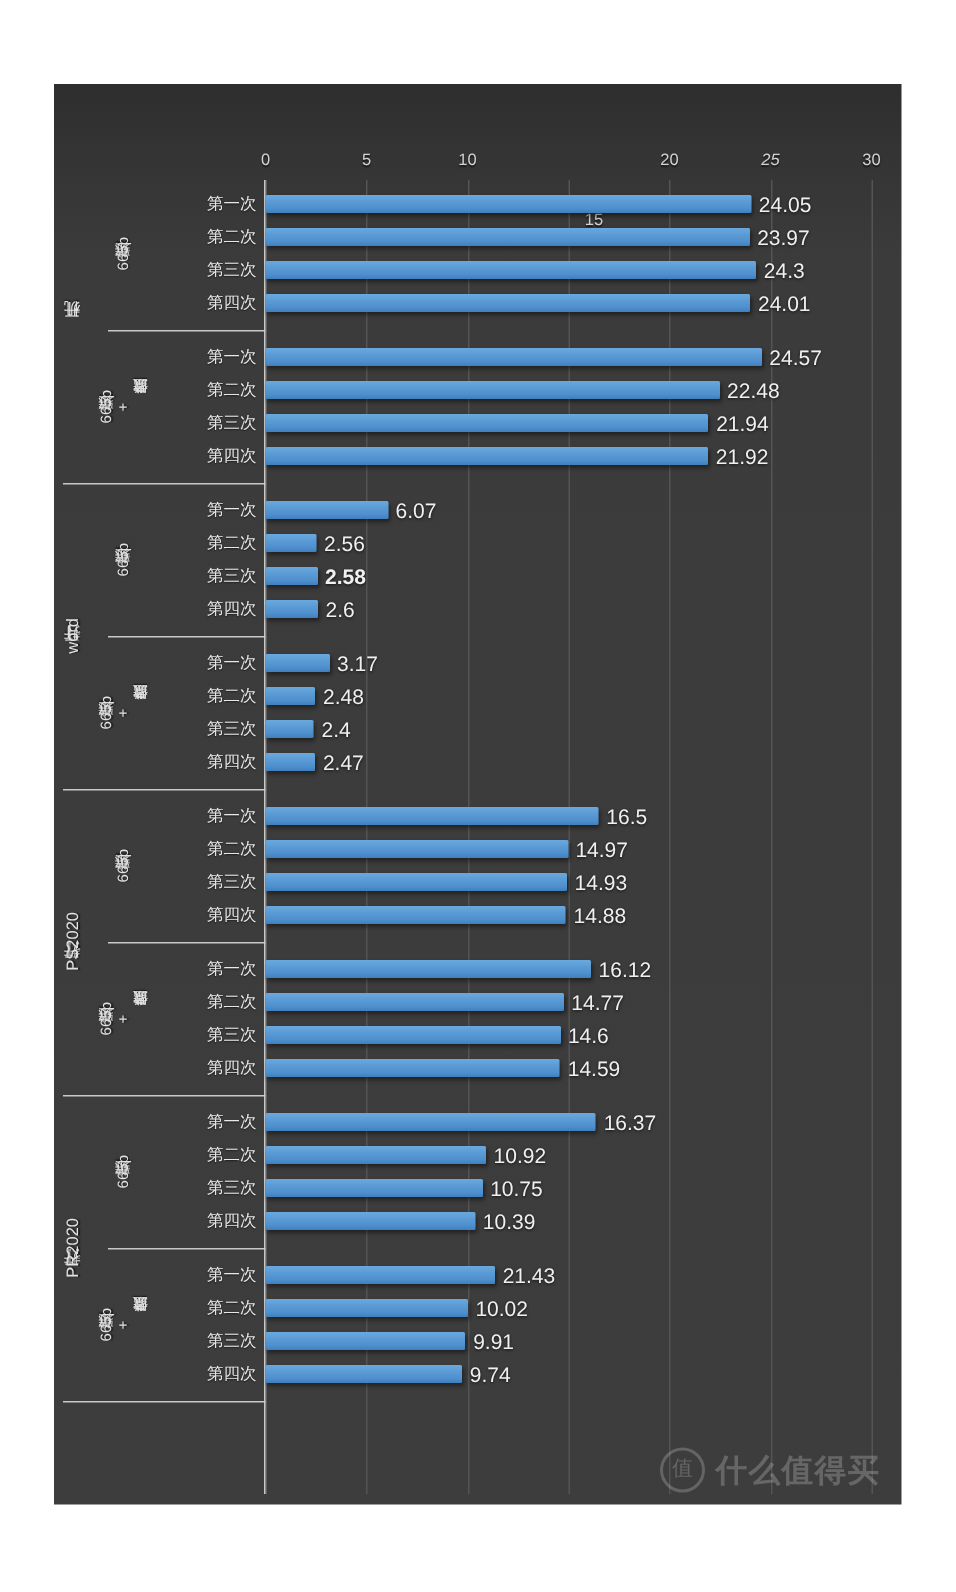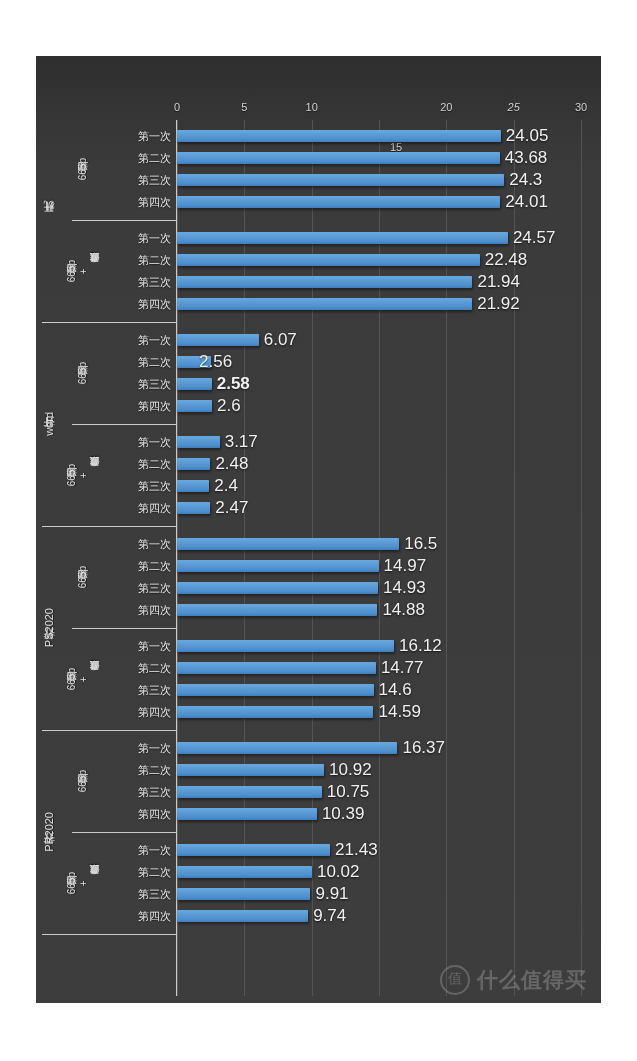--- a/index.html
+++ b/index.html
@@ -73,21 +73,21 @@
   }
 
   
   .bar{
     position:absolute;height:12px;border-radius:1px;
     background:linear-gradient(180deg,#6aa9de 0%,#5b9bd5 38%,#4e8fcd 75%,#417fbd 100%);
     box-shadow:1px 2px 3px rgba(0,0,0,.45);
   }
   .bar-value{
     position:absolute;height:14px;line-height:14px;
-    color:#f0f0f0;font-size:17px;white-space:nowrap;
+    color:#f0f0f0;font-size:14px;white-space:nowrap;
     text-shadow:0 1px 2px rgba(0,0,0,.7);
   }
 
   
   #watermark{
     position:absolute;right:14px;bottom:8px;
     display:flex;align-items:center;gap:7px;
     opacity:.30;pointer-events:none;
   }
   #watermark .wm-circle{
@@ -209,37 +209,37 @@
         </div>
         <div class="outer-label" style="top: 617px; height: 190px;">
           <span>打开PR2020</span>
         </div>
         <div class="outer-div" style="top: 814px;"></div>
       </div>
     <div id="bars-layer">
         <div class="bar" style="left: 141px; top: 10px; width: 323.873px;"></div>
         <div class="bar-value" style="left: 469.873px; top: 9px;">24.05</div>
         <div class="bar" style="left: 141px; top: 32px; width: 322.796px;"></div>
-        <div class="bar-value" style="left: 468.796px; top: 31px;">43.68</div>
+        <div class="bar-value" style="left: 468.796px; top: 31px;">23.97</div>
         <div class="bar" style="left: 141px; top: 54px; width: 327.24px;"></div>
         <div class="bar-value" style="left: 473.24px; top: 53px;">24.3</div>
         <div class="bar" style="left: 141px; top: 76px; width: 323.335px;"></div>
         <div class="bar-value" style="left: 469.335px; top: 75px;">24.01</div>
         <div class="bar" style="left: 141px; top: 112px; width: 330.876px;"></div>
         <div class="bar-value" style="left: 476.876px; top: 111px;">24.57</div>
         <div class="bar" style="left: 141px; top: 134px; width: 302.731px;"></div>
         <div class="bar-value" style="left: 448.731px; top: 133px;">22.48</div>
         <div class="bar" style="left: 141px; top: 156px; width: 295.459px;"></div>
         <div class="bar-value" style="left: 441.459px; top: 155px;">21.94</div>
         <div class="bar" style="left: 141px; top: 178px; width: 295.189px;"></div>
         <div class="bar-value" style="left: 441.189px; top: 177px;">21.92</div>
         <div class="bar" style="left: 141px; top: 214px; width: 81.7427px;"></div>
         <div class="bar-value" style="left: 227.743px; top: 213px;">6.07</div>
         <div class="bar" style="left: 141px; top: 236px; width: 34.4747px;"></div>
-        <div class="bar-value" style="left: 163px; top: 235px;">2.56</div>
+        <div class="bar-value" style="left: 180px; top: 235px;">2.56</div>
         <div class="bar" style="left: 141px; top: 258px; width: 34.744px;"></div>
         <div class="bar-value" style="left: 180.744px; top: 257px; font-weight: bold;">2.58</div>
         <div class="bar" style="left: 141px; top: 280px; width: 35.0133px;"></div>
         <div class="bar-value" style="left: 181.013px; top: 279px;">2.6</div>
         <div class="bar" style="left: 141px; top: 316px; width: 42.6893px;"></div>
         <div class="bar-value" style="left: 188.689px; top: 315px;">3.17</div>
         <div class="bar" style="left: 141px; top: 338px; width: 33.3973px;"></div>
         <div class="bar-value" style="left: 179.397px; top: 337px;">2.48</div>
         <div class="bar" style="left: 141px; top: 360px; width: 32.32px;"></div>
         <div class="bar-value" style="left: 178.32px; top: 359px;">2.4</div>

